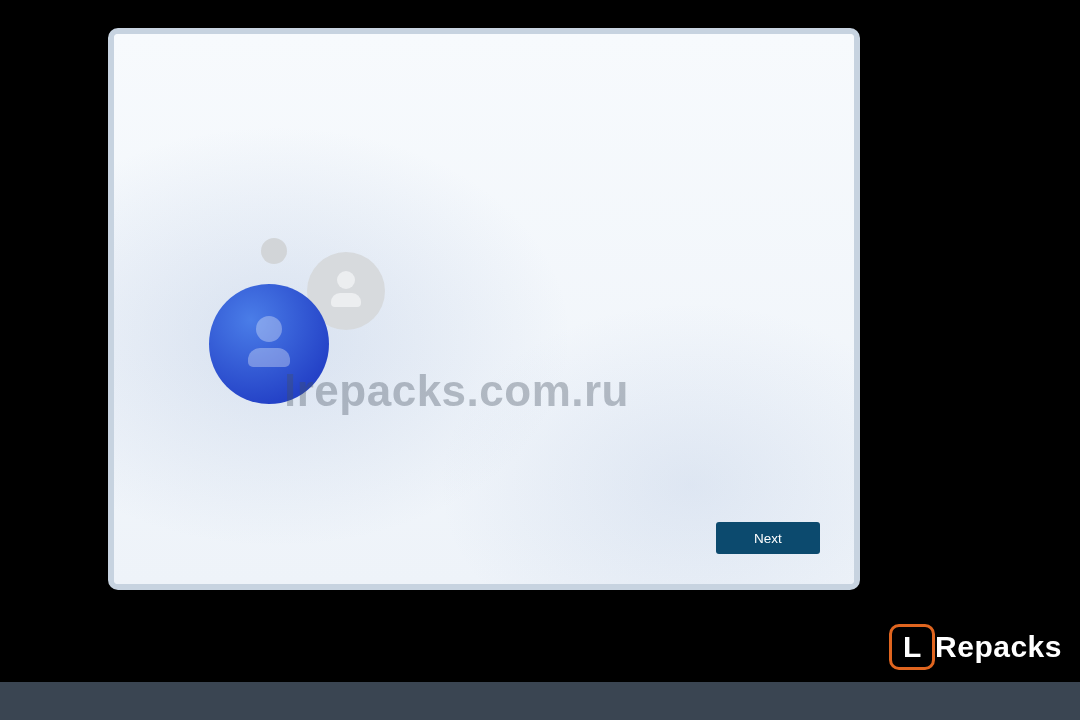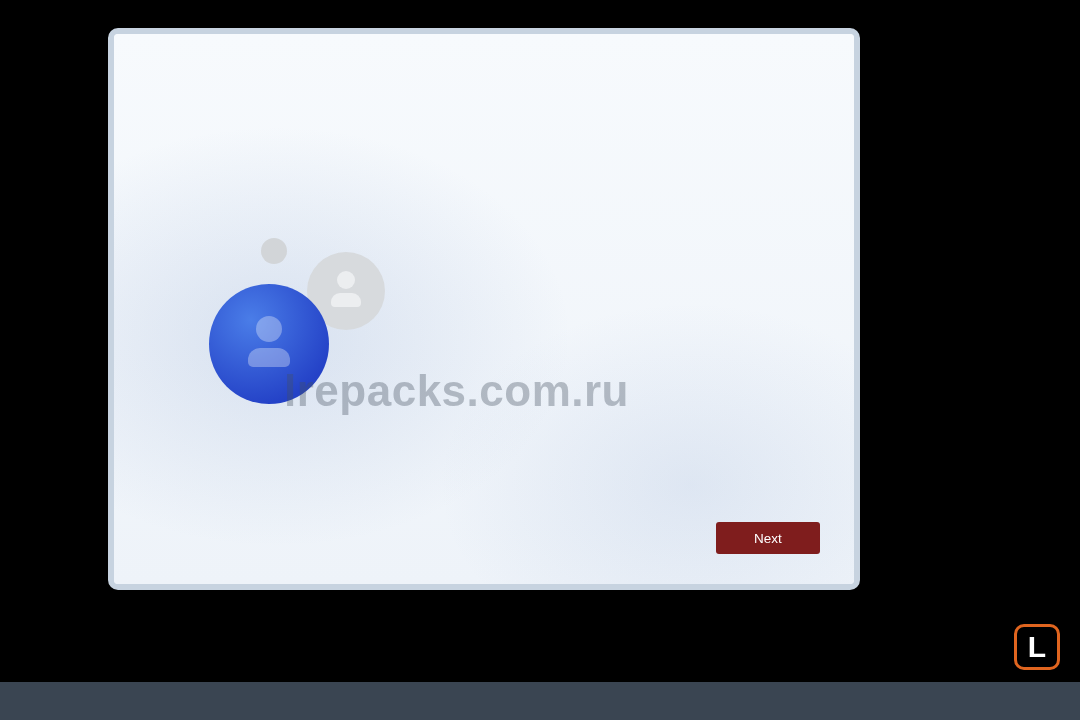--- a/index.html
+++ b/index.html
@@ -118,21 +118,21 @@
     border: none; background: transparent;
     cursor: pointer;
     color: #6e7074;
     font-size: 13px;
     line-height: 1;
   }
   .next-btn {
     position: absolute;
     right: 34px; bottom: 30px;
     width: 104px; height: 32px;
-    background: #7f1d1d;
+    background: #0c4a6e;
     color: #fff;
     border: none;
     border-radius: 3px;
     font-size: 13.5px;
     cursor: pointer;
   }
   .brand-logo {
     position: absolute;
     right: 18px; bottom: 50px;
     display: flex; align-items: center;
@@ -173,13 +173,14 @@
   </div>
 
   <div class="watermark">lrepacks.com.ru</div>
 
 
   <button class="next-btn">Next</button>
 </div>
 
 <div class="brand-logo">
   <div class="brand-icon">L</div>
+  <div class="brand-text">Repacks</div>
 </div>
 
 </body></html>

